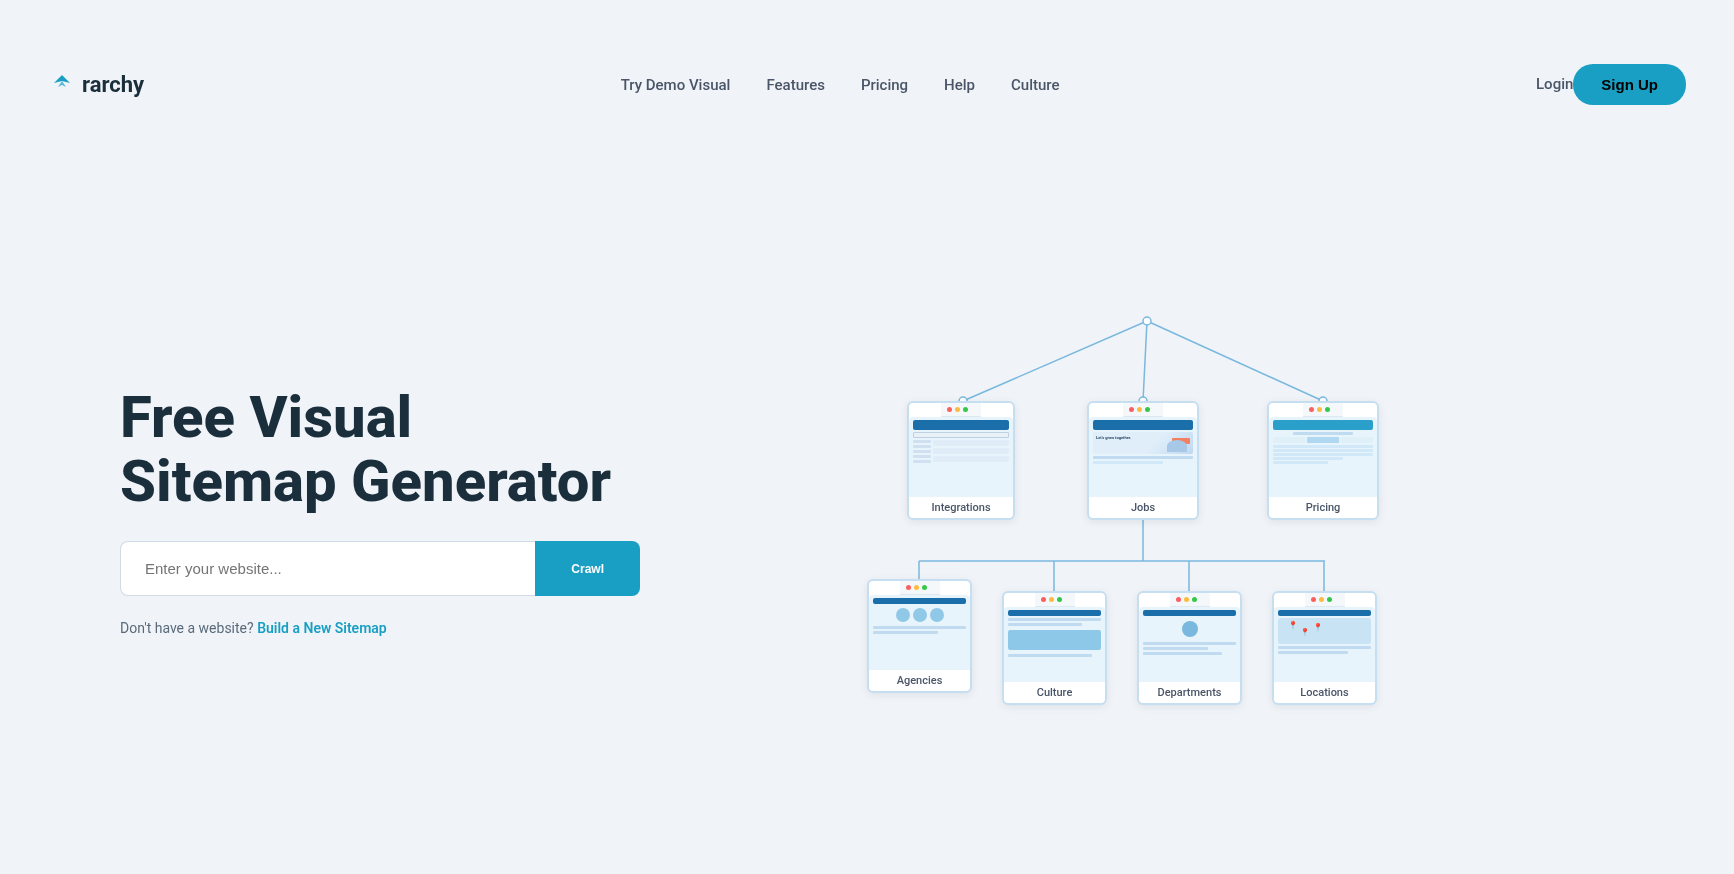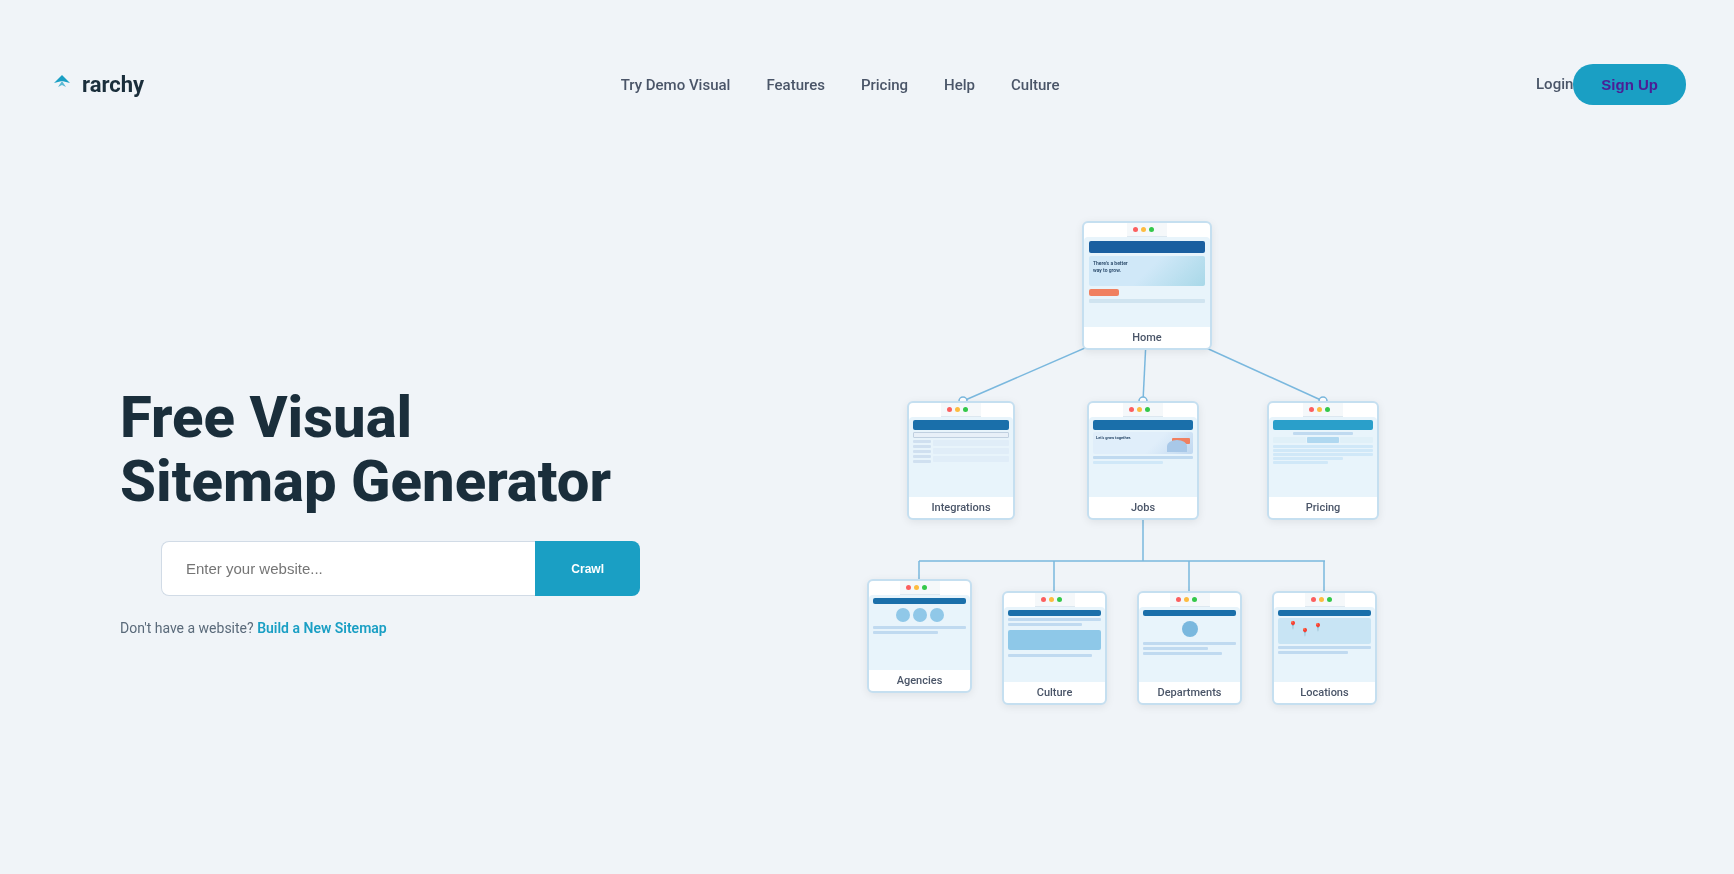--- a/index.html
+++ b/index.html
@@ -52,21 +52,21 @@
       align-items: center;
     }
     .login-link {
       text-decoration: none;
       color: #4a5568;
       font-size: 15px;
       font-weight: 500;
     }
     .signup-btn {
       background: #1a9fc4;
-      color: #4c1d95;
+      color: #000000;
       border: none;
       padding: 12px 28px;
       border-radius: 20px;
       font-size: 15px;
       font-weight: 600;
       cursor: pointer;
     }
 
     
     .hero {
@@ -96,21 +96,20 @@
     }
     .hero-subtitle em {
       font-style: italic;
       color: #5a6a7a;
     }
     .crawl-form {
       display: flex;
       gap: 0;
       margin-bottom: 24px;
       max-width: 520px;
-      margin-left: 41px;
     }
     .crawl-input {
       flex: 1;
       padding: 18px 24px;
       font-size: 15px;
       border: 1.5px solid #d1dbe6;
       border-right: none;
       border-radius: 8px 0 0 8px;
       background: white;
       color: #8a9aaa;
@@ -442,39 +441,20 @@
 
         <line x1="477" y1="340" x2="477" y2="370" stroke="#7ab8de" stroke-width="1.5" fill="none"></line>
 
         <circle cx="300" cy="100" r="4" fill="white" stroke="#7ab8de" stroke-width="1.5"></circle>
         <circle cx="116" cy="180" r="4" fill="white" stroke="#7ab8de" stroke-width="1.5"></circle>
         <circle cx="296" cy="180" r="4" fill="white" stroke="#7ab8de" stroke-width="1.5"></circle>
         <circle cx="476" cy="180" r="4" fill="white" stroke="#7ab8de" stroke-width="1.5"></circle>
         <circle cx="296" cy="270" r="4" fill="white" stroke="#7ab8de" stroke-width="1.5"></circle>
       </svg>
 
-      <div class="site-node node-home">
-        <div class="browser-bar">
-          <div class="dot r"></div>
-          <div class="dot y"></div>
-          <div class="dot g"></div>
-          <div class="address-bar"></div>
-        </div>
-        <div class="node-preview">
-          <div class="home-preview">
-            <div class="home-header"></div>
-            <div class="home-hero">
-              <div class="home-hero-text">There's a better<br>way to grow.</div>
-            </div>
-            <div class="home-btn"></div>
-            <div class="home-sub"></div>
-          </div>
-        </div>
-        <div class="node-label">Home</div>
-      </div>
 
       <div class="site-node node-integrations">
         <div class="browser-bar">
           <div class="dot r"></div>
             <div class="dot y"></div>
             <div class="dot g"></div>
           <div class="address-bar"></div>
         </div>
         <div class="node-preview">
           <div class="integ-preview">

